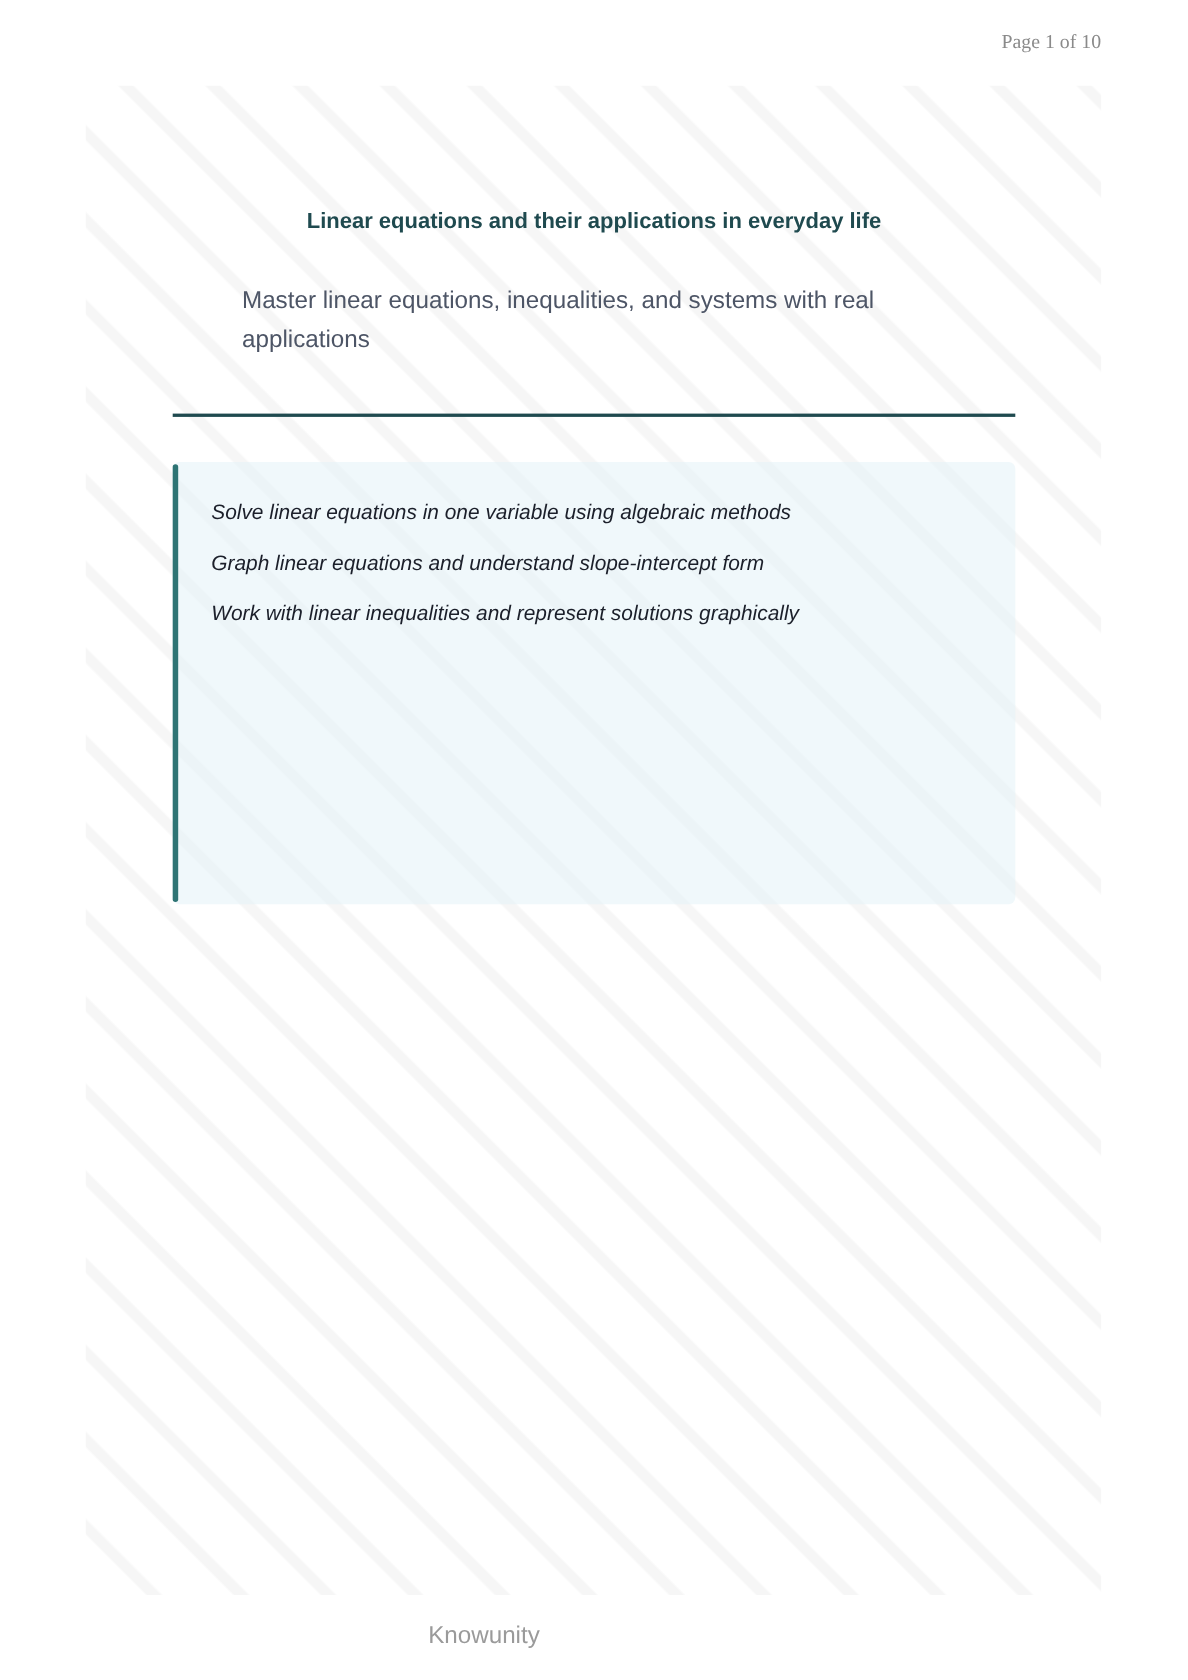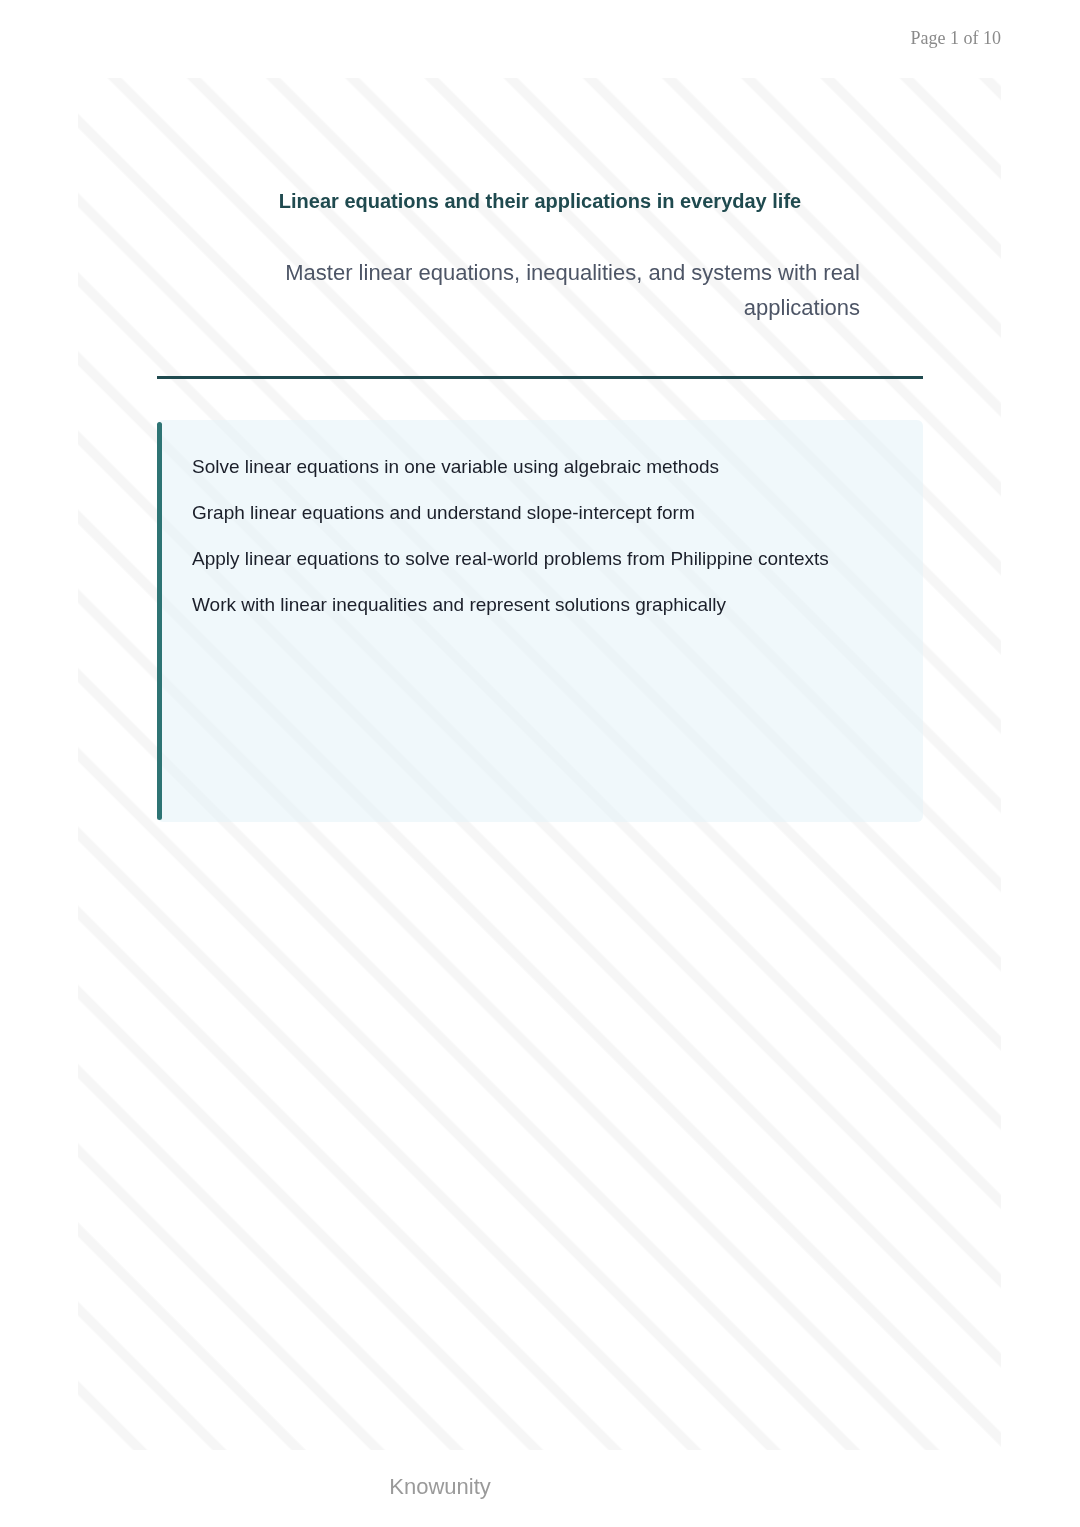--- a/index.html
+++ b/index.html
@@ -2,41 +2,40 @@
 <html><head>
 <meta charset="utf-8">
 <style>
   html, body { margin:0; padding:0; }
   body { width:1080px; height:1527px; background:#ffffff; position:relative; overflow:hidden; font-family:"Liberation Sans", sans-serif; }
   .page-num { position:absolute; top:28px; right:79px; font-family:Liberation Serif, serif; font-size:18px; color:#8a8a8a; }
   .pattern { position:absolute; left:78px; top:78px; width:923px; height:1372px;
     background: repeating-linear-gradient(45deg, rgba(0,0,0,0) 0px, rgba(0,0,0,0) 38px, rgba(0,0,0,0.035) 40px, rgba(0,0,0,0.035) 48px, rgba(0,0,0,0) 50px, rgba(0,0,0,0) 56px);
   }
   .title { position:absolute; top:190px; left:0; width:1080px; text-align:center; font-size:20px; font-weight:bold; color:#1f4a4f; }
-  .subtitle { position:absolute; top:255px; left:220px; width:640px; text-align:right; font-size:22px; line-height:35px; color:#4d5566; }
+  .subtitle { position:absolute; top:255px; left:220px; width:640px; text-align:left; font-size:22px; line-height:35px; color:#4d5566; }
   .divider { position:absolute; top:376px; left:157px; width:766px; height:3px; background:#1f4a4f; }
   .card { position:absolute; top:420px; left:157px; width:766px; height:402px; background:rgba(228,243,247,0.55); border-radius:6px; }
   .card-bar { position:absolute; top:422px; left:157px; width:5px; height:398px; background:#2e7474; border-radius:3px; }
   .card-inner { position:absolute; top:452px; left:192px; width:690px; }
   .card-heading { font-size:19px; font-weight:bold; color:#1f4a4f; margin:0 0 20px 0; }
-  .obj { font-size:19px; line-height:30px; color:#1b1f2a; margin:0 0 16px 0; }
+  .obj { font-size:19px; line-height:30px; color:#1b1f2a; margin:0 0 16px 0;font-style:italic; }
   .footer { position:absolute; top:1474px; left:0; width:880px; text-align:center; font-size:22px; color:#9a9a9a; }
 </style>
 </head>
 <body>
 
 <div class="page-num">Page 1 of 10</div>
 <div class="pattern"></div>
 
 <div class="title">Linear equations and their applications in everyday life</div>
 <div class="subtitle">Master linear equations, inequalities, and systems with real applications</div>
 <div class="divider"></div>
 
 <div class="card"></div>
 <div class="card-bar"></div>
 <div class="card-inner">
   <div class="obj">Solve linear equations in one variable using algebraic methods</div>
   <div class="obj">Graph linear equations and understand slope-intercept form</div>
-  <div class="obj">Apply linear equations to solve real-world problems from Philippine contexts</div>
   <div class="obj">Work with linear inequalities and represent solutions graphically</div>
 </div>
 
 <div class="footer">Knowunity</div>
 
 </body></html>

